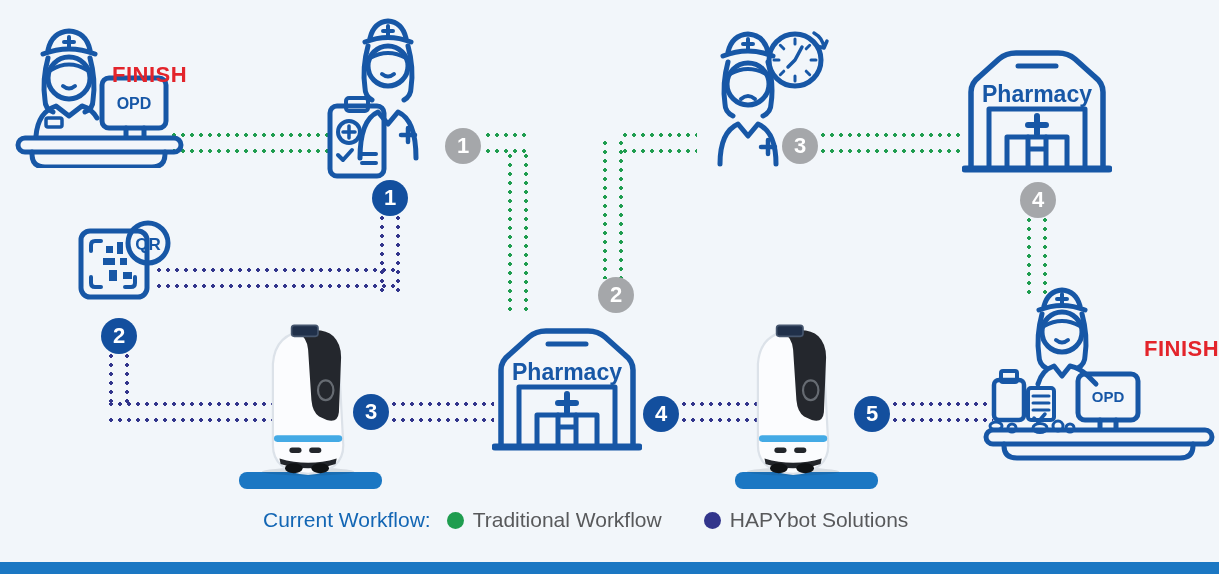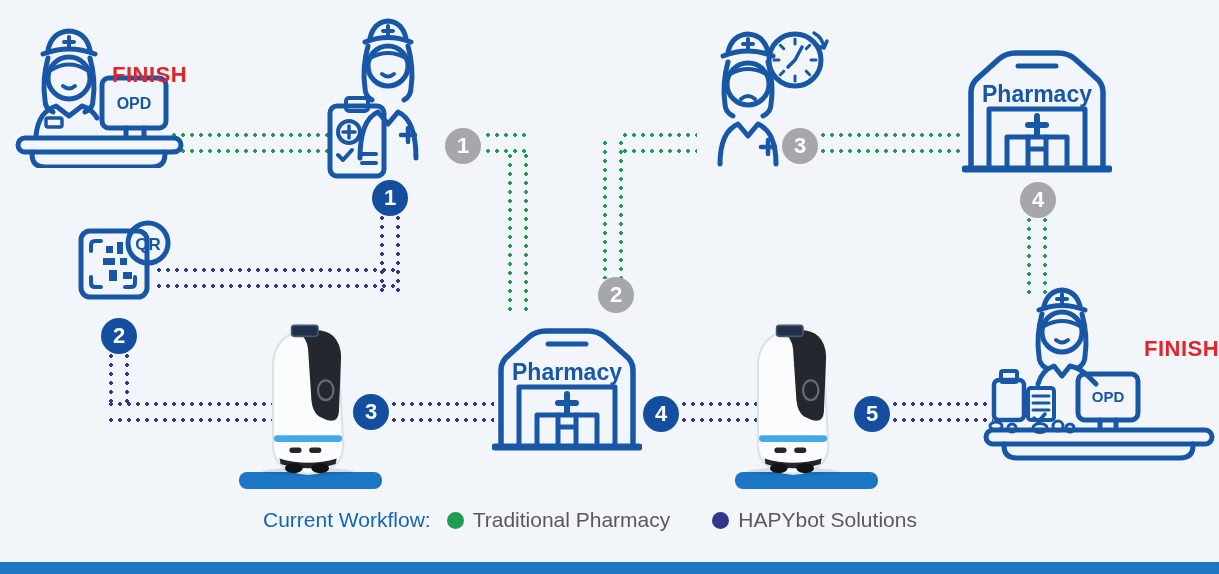--- a/index.html
+++ b/index.html
@@ -238,21 +238,21 @@
   <div class="badge blue" style="left:854px;top:396px;">5</div>
   <div class="badge gray" style="left:445px;top:128px;">1</div>
   <div class="badge gray" style="left:598px;top:277px;">2</div>
   <div class="badge gray" style="left:782px;top:128px;">3</div>
   <div class="badge gray" style="left:1020px;top:182px;">4</div>
 
   <div class="legend">
     <span class="title">Current Workflow:</span>
     <span class="item">
       <span class="dot" style="background-color: rgb(31, 157, 79);"></span>
-      <span>Traditional Pharmacy</span>
+      <span>Traditional Workflow</span>
     </span>
     <span class="item">
       <span class="dot" style="background-color: rgb(50, 53, 140);"></span>
       <span>HAPYbot Solutions</span>
     </span>
   </div>
 
   <div class="footer-bar"></div>
 </div>
 

